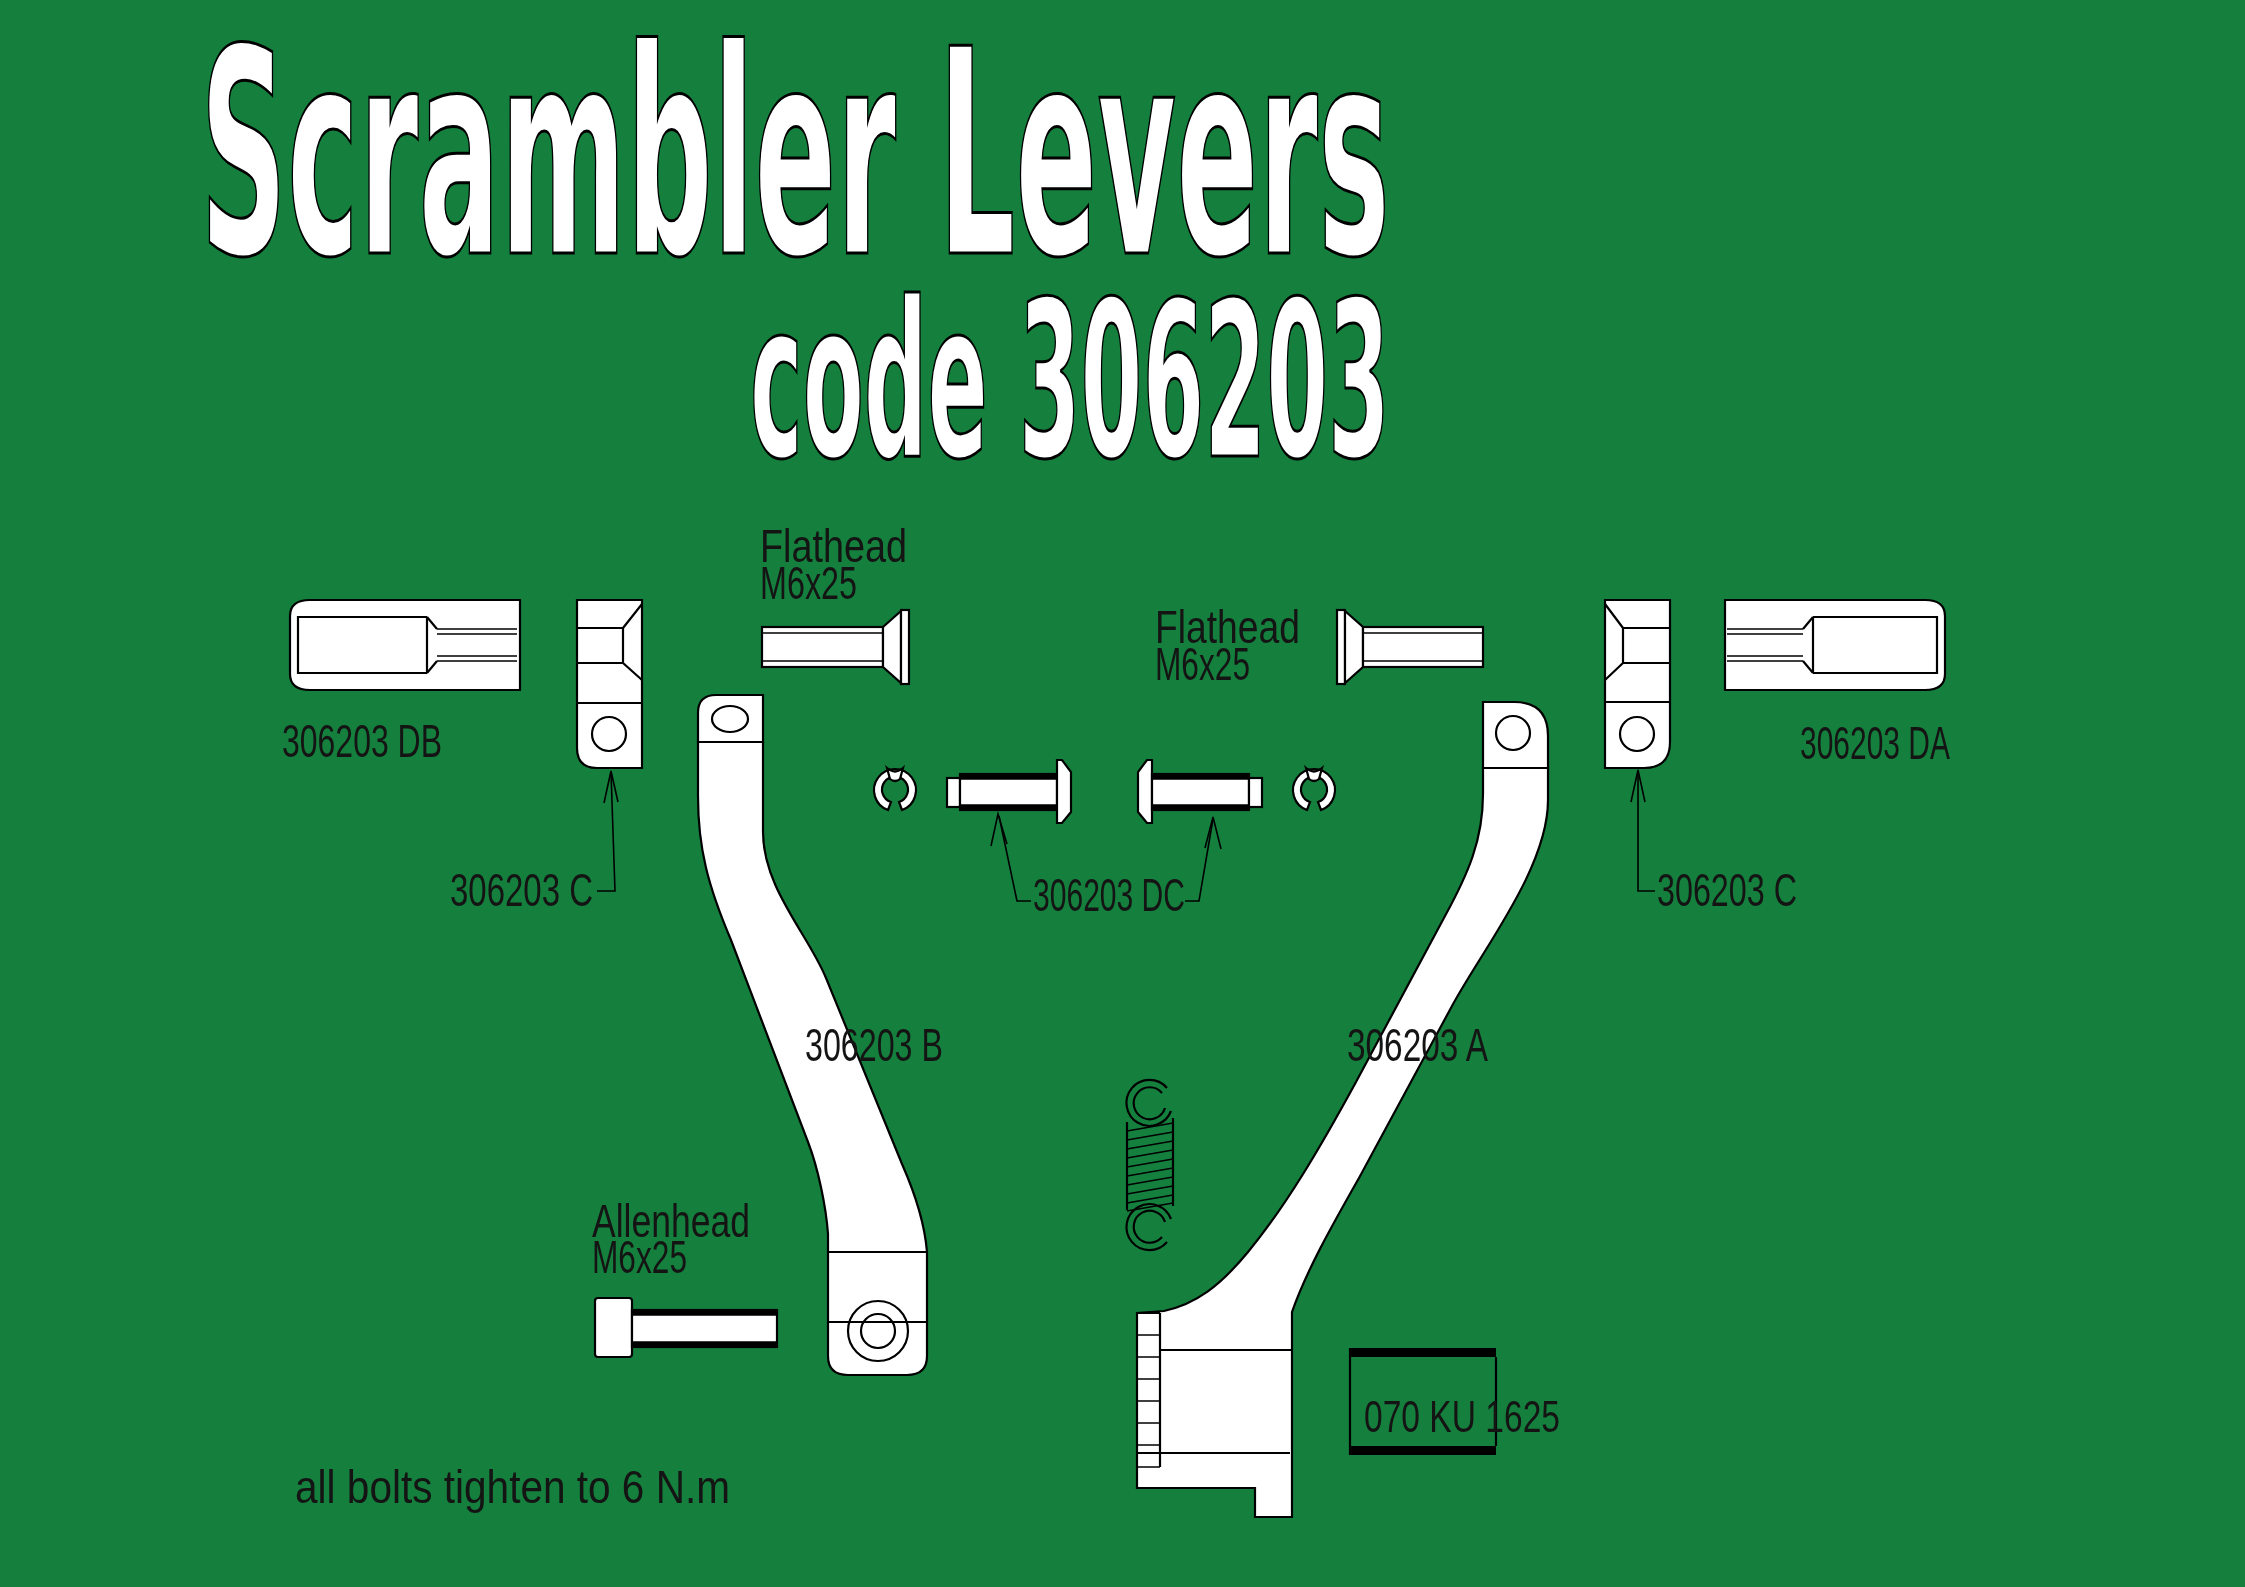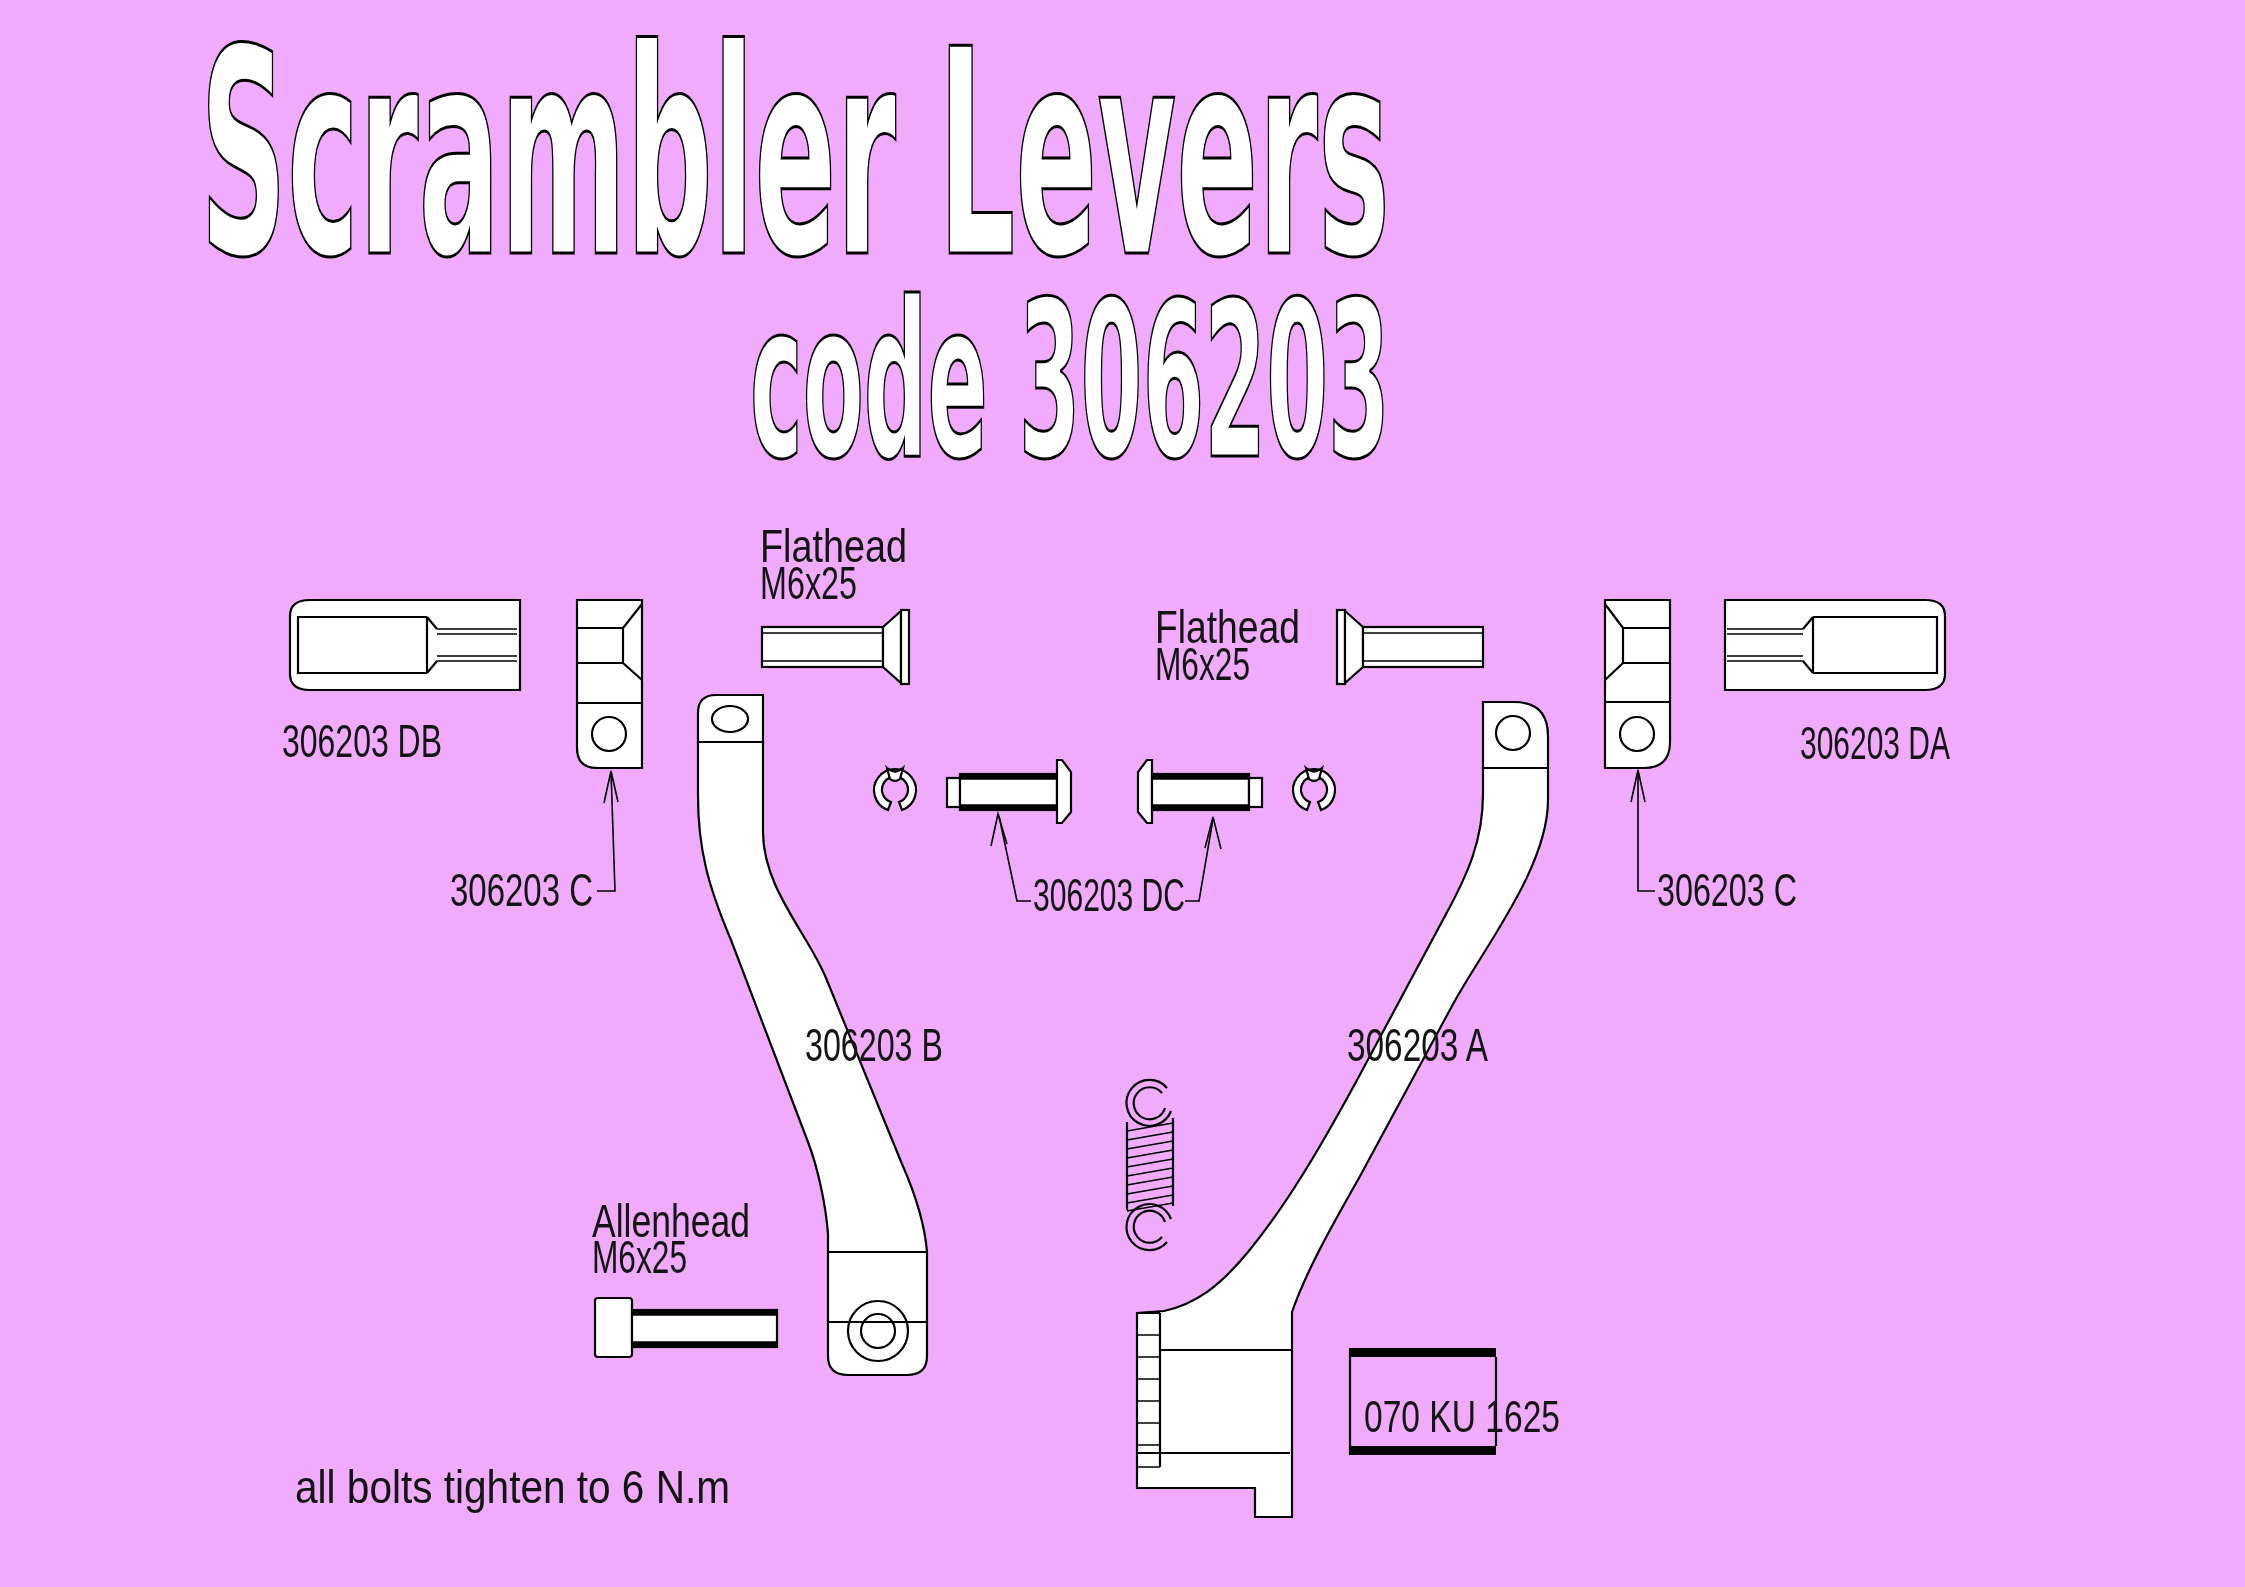--- a/index.html
+++ b/index.html
@@ -1,16 +1,16 @@
 <!DOCTYPE html>
 <html><head>
 <meta charset="utf-8">
 <style>
   html,body{margin:0;padding:0;background:#ffffff;}
-  .sheet{width:2245px;height:1587px;background:#f0abfc;position:relative;overflow:hidden;}
+  .sheet{width:2245px;height:1587px;background:#15803d;position:relative;overflow:hidden;}
   svg{display:block;}
   .outline-title{
     font-family:"DejaVu Sans",sans-serif;
     font-weight:bold;
     fill:#ffffff;
     stroke:#000000;
     stroke-width:3px;
   }
   .cad-label{
     font-family:"Liberation Sans",sans-serif;

